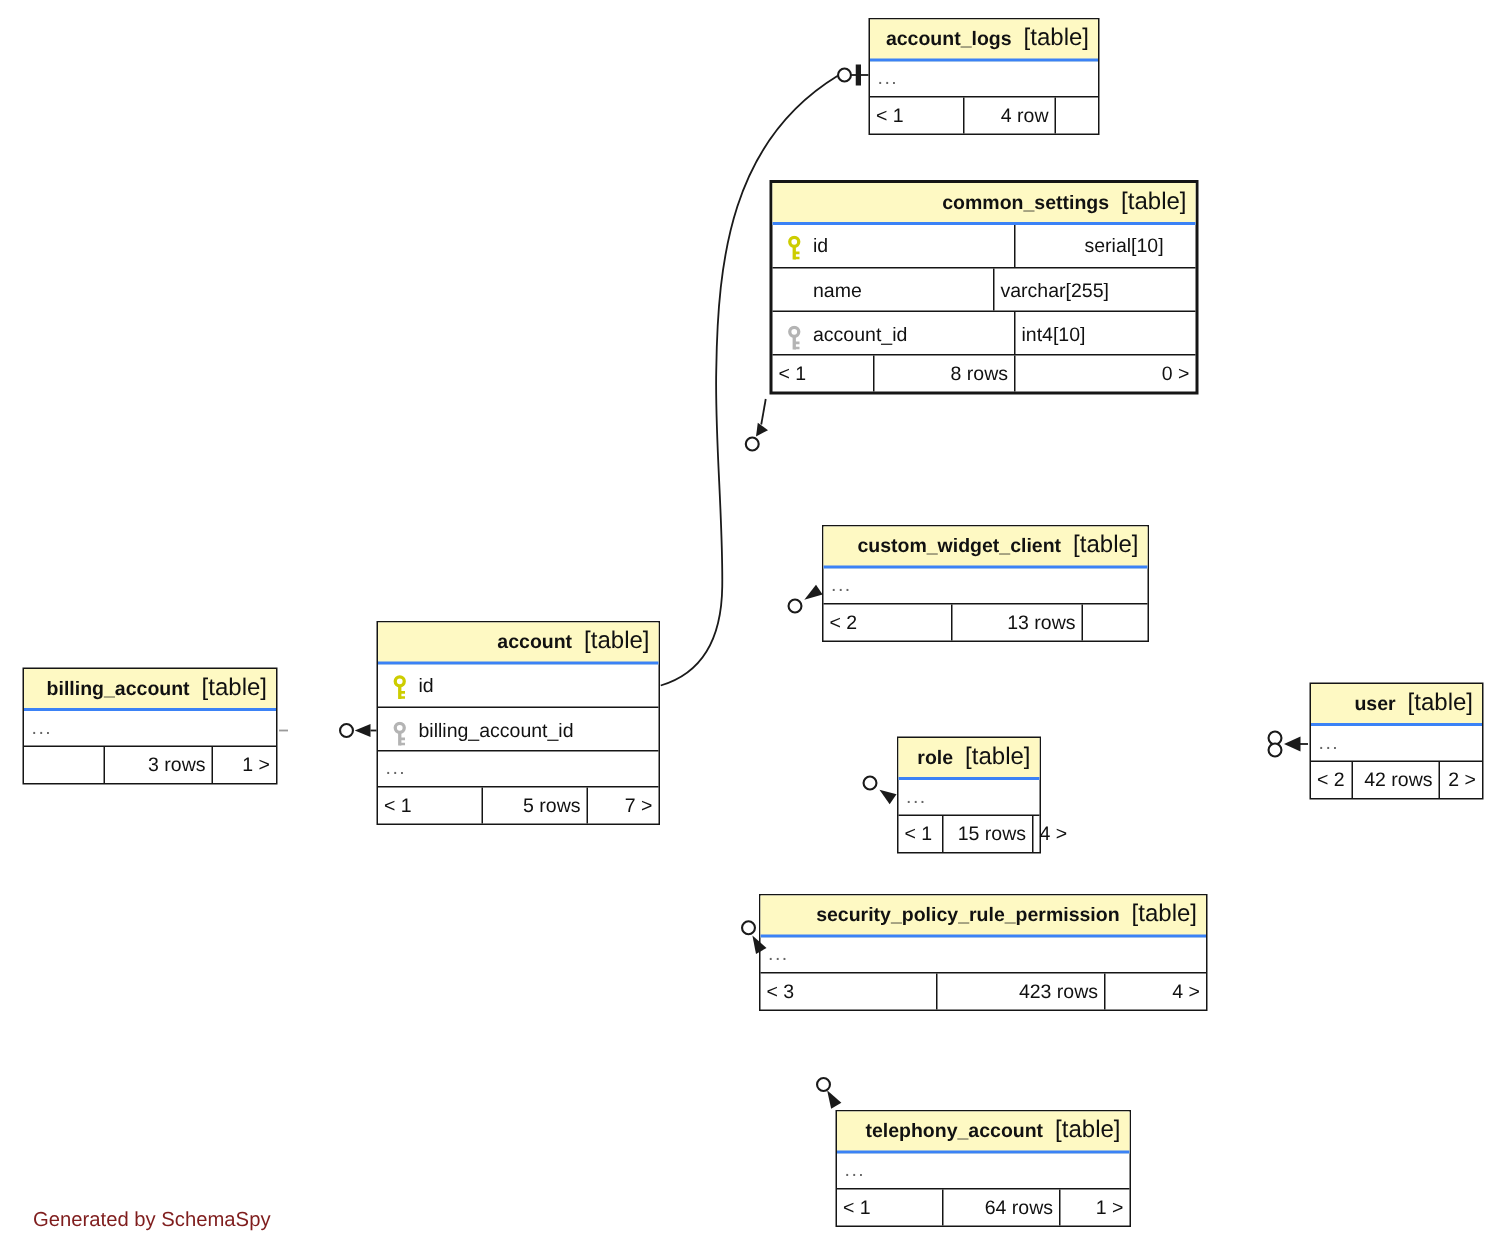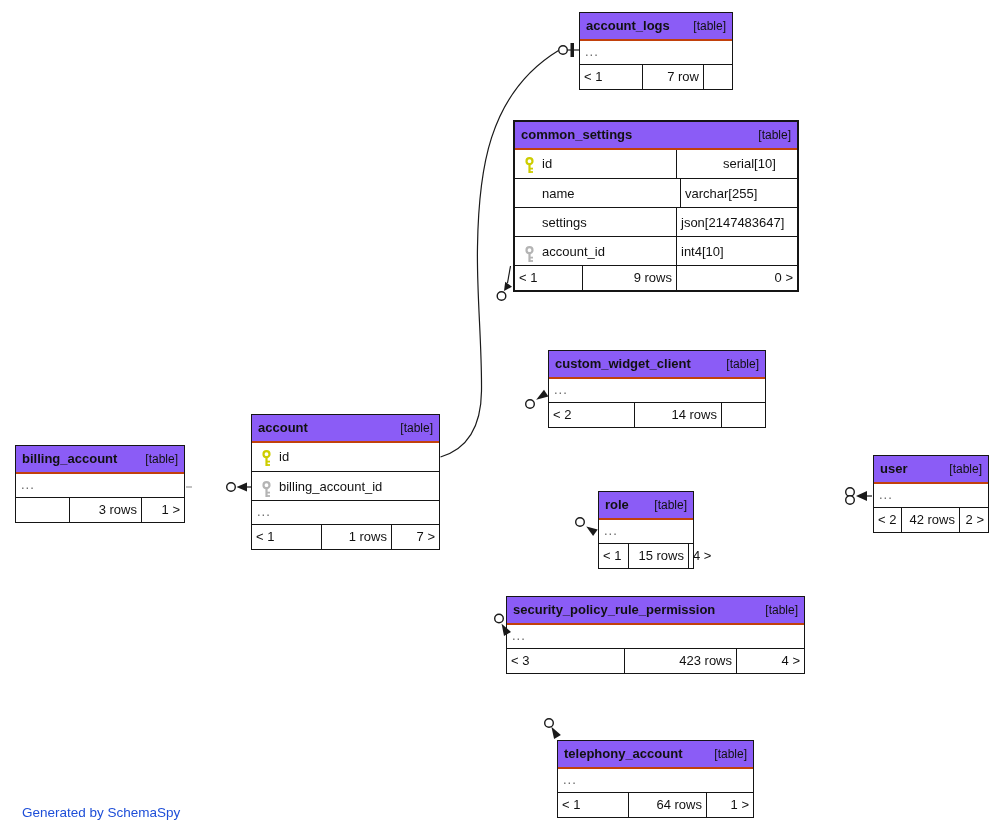--- a/index.html
+++ b/index.html
@@ -2,41 +2,41 @@
 <html><head>
 <meta charset="utf-8">
 <style>
   html,body{margin:0;padding:0;background:#fff;}
   body{width:1004px;height:834px;font-family:"Liberation Sans",sans-serif;color:#111;}
   #canvas{position:relative;width:1004px;height:834px;background:#fff;overflow:hidden;}
 
   .tbox{position:absolute;box-sizing:border-box;border:1px solid #151515;background:#fff;}
   .tbox.emph{border-width:2px;}
 
-  .thead{height:26px;line-height:26px;background:#8b5cf6;border-bottom:2px solid #c2410c;
-         display:flex;justify-content:space-between;align-items:center;padding:0 6px;}
+  .thead{height:26px;line-height:26px;background:#fef9c3;border-bottom:2px solid #3b82f6;
+         display:flex;justify-content:flex-end;align-items:center;padding:0 6px;}
   .tname{font-weight:bold;font-size:13px;white-space:nowrap;}
-  .ttag{font-size:12px;white-space:nowrap;margin-left:8px;}
+  .ttag{font-size:16px;white-space:nowrap;margin-left:8px;}
 
   .tbody{position:relative;}
   .trow{position:relative;height:28px;line-height:28px;font-size:13px;box-sizing:border-box;white-space:nowrap;}
   .trow + .trow{border-top:1px solid #151515;height:29px;line-height:29px;}
   .trow.ellipsis{height:23px;line-height:21px;color:#666;padding-left:5px;letter-spacing:1px;}
   .trow + .trow.ellipsis{height:24px;line-height:22px;}
   .cname{display:block;padding-left:27px;}
   .kicon{position:absolute;left:9px;top:6px;width:11px;height:17px;}
   .trow + .trow .kicon{top:7px;}
   .ctype{position:absolute;top:0;bottom:0;border-left:1px solid #151515;padding-left:4px;display:block;}
 
   .tfoot{border-top:1px solid #151515;height:24px;line-height:23px;display:flex;font-size:13px;}
   .fcell{box-sizing:border-box;padding:0 4px;overflow:hidden;flex:none;white-space:nowrap;}
   .fcell.b{border-left:1px solid #151515;}
   .fcell.r{text-align:right;}
 
-  #footer-note{position:absolute;left:22px;top:805px;font-size:13.5px;color:#1d4ed8;}
+  #footer-note{position:absolute;left:22px;top:805px;font-size:13.5px;color:#7f1d1d;}
 
   svg.overlay{position:absolute;left:0;top:0;pointer-events:none;z-index:5;}
 </style>
 </head>
 <body>
 
 <div id="canvas">
 
   <svg class="overlay" width="1004" height="834" viewBox="0 0 1004 834">
     <g stroke="#1a1a1a" stroke-width="1.2" fill="none">
@@ -73,21 +73,21 @@
   <div class="tbox" style="left:579px;top:12px;width:154px;">
     <div class="thead">
       <span class="tname">account_logs</span>
       <span class="ttag">[table]</span>
     </div>
     <div class="tbody">
         <div class="trow ellipsis">...</div>
       </div>
     <div class="tfoot">
       <span class="fcell" style="width:62px">&lt; 1</span>
-      <span class="fcell b r" style="width:61px">7 row</span>
+      <span class="fcell b r" style="width:61px">4 row</span>
       <span class="fcell b r" style="width:29px"></span>
     </div>
   </div>
 
   <div class="tbox emph" style="left:513px;top:120px;width:286px;">
     <div class="thead">
       <span class="tname">common_settings</span>
       <span class="ttag">[table]</span>
     </div>
     <div class="tbody">
@@ -96,55 +96,51 @@
               <circle cx="5.5" cy="4.2" r="3" fill="none" stroke="#cdcd00" stroke-width="2.2"></circle>
               <line x1="5.5" y1="7" x2="5.5" y2="16" stroke="#cdcd00" stroke-width="2.2"></line>
               <line x1="5.5" y1="11.6" x2="9" y2="11.6" stroke="#cdcd00" stroke-width="1.8"></line>
               <line x1="5.5" y1="15" x2="9" y2="15" stroke="#cdcd00" stroke-width="1.8"></line>
             </svg></span>
           <span class="cname">id</span>
           <span class="ctype" style="left: 161px; padding-left: 46px;">serial[10]</span>
         </div>
         <div class="trow">
           <span class="cname">name</span>
-          <span class="ctype" style="left: 165px;">varchar[255]</span>
-        </div>
-        <div class="trow">
-          <span class="cname">settings</span>
-          <span class="ctype" style="left: 161px;">json[2147483647]</span>
+          <span class="ctype" style="left: 147px;">varchar[255]</span>
         </div>
         <div class="trow">
           <span class="kicon"><svg width="11" height="17" viewBox="0 0 11 17">
               <circle cx="5.5" cy="4.2" r="3" fill="none" stroke="#b4b4b4" stroke-width="2.2"></circle>
               <line x1="5.5" y1="7" x2="5.5" y2="16" stroke="#b4b4b4" stroke-width="2.2"></line>
               <line x1="5.5" y1="11.6" x2="9" y2="11.6" stroke="#b4b4b4" stroke-width="1.8"></line>
               <line x1="5.5" y1="15" x2="9" y2="15" stroke="#b4b4b4" stroke-width="1.8"></line>
             </svg></span>
           <span class="cname">account_id</span>
           <span class="ctype" style="left: 161px;">int4[10]</span>
         </div>
       </div>
     <div class="tfoot">
       <span class="fcell" style="width:67px">&lt; 1</span>
-      <span class="fcell b r" style="width:94px">9 rows</span>
+      <span class="fcell b r" style="width:94px">8 rows</span>
       <span class="fcell b r" style="width:121px">0 &gt;</span>
     </div>
   </div>
 
   <div class="tbox" style="left:548px;top:350px;width:218px;">
     <div class="thead">
       <span class="tname">custom_widget_client</span>
       <span class="ttag">[table]</span>
     </div>
     <div class="tbody">
         <div class="trow ellipsis">...</div>
       </div>
     <div class="tfoot">
       <span class="fcell" style="width:85px">&lt; 2</span>
-      <span class="fcell b r" style="width:87px">14 rows</span>
+      <span class="fcell b r" style="width:87px">13 rows</span>
       <span class="fcell b r" style="width:44px"></span>
     </div>
   </div>
 
   <div class="tbox" style="left:15px;top:445px;width:170px;">
     <div class="thead">
       <span class="tname">billing_account</span>
       <span class="ttag">[table]</span>
     </div>
     <div class="tbody">
@@ -178,21 +174,21 @@
               <line x1="5.5" y1="7" x2="5.5" y2="16" stroke="#b4b4b4" stroke-width="2.2"></line>
               <line x1="5.5" y1="11.6" x2="9" y2="11.6" stroke="#b4b4b4" stroke-width="1.8"></line>
               <line x1="5.5" y1="15" x2="9" y2="15" stroke="#b4b4b4" stroke-width="1.8"></line>
             </svg></span>
           <span class="cname">billing_account_id</span>
         </div>
         <div class="trow ellipsis">...</div>
       </div>
     <div class="tfoot">
       <span class="fcell" style="width:69px">&lt; 1</span>
-      <span class="fcell b r" style="width:70px">1 rows</span>
+      <span class="fcell b r" style="width:70px">5 rows</span>
       <span class="fcell b r" style="width:48px">7 &gt;</span>
     </div>
   </div>
 
   <div class="tbox" style="left:598px;top:491px;width:96px;">
     <div class="thead">
       <span class="tname">role</span>
       <span class="ttag">[table]</span>
     </div>
     <div class="tbody">

